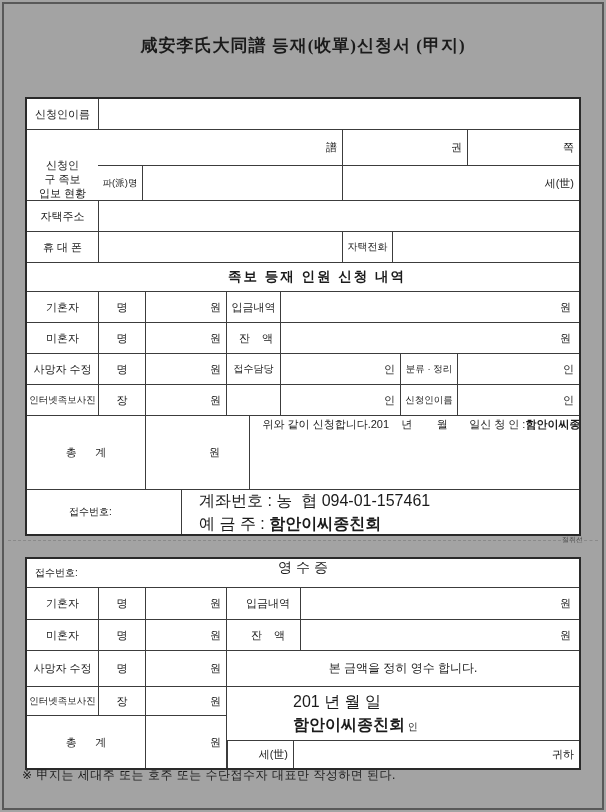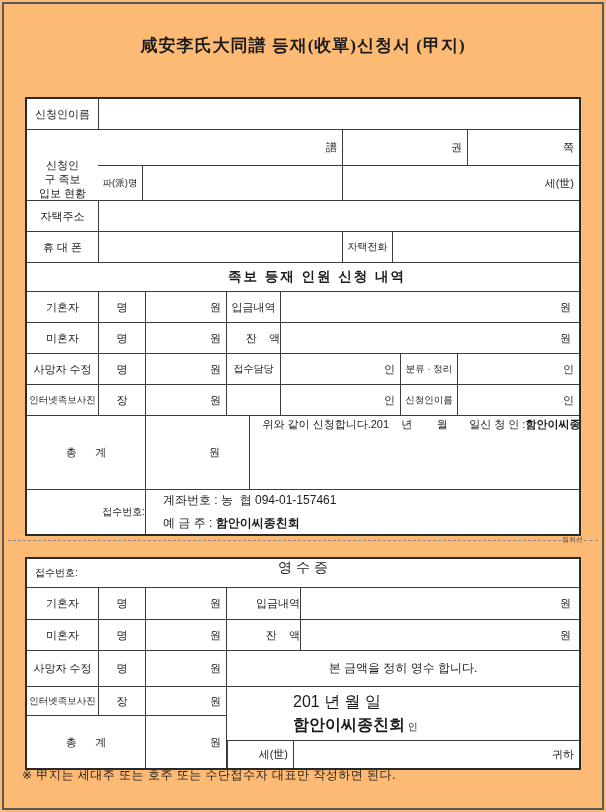--- a/index.html
+++ b/index.html
@@ -1,51 +1,51 @@
 <!DOCTYPE html>
 <html><head>
 <meta charset="utf-8">
 <style>
   html,body{margin:0;padding:0;background:#fff;}
-  .page{position:relative;width:606px;height:812px;background:#fdba74;overflow:hidden;
+  .page{position:relative;width:606px;height:812px;background:#a3a3a3;overflow:hidden;
         font-family:"Liberation Sans","DejaVu Sans",sans-serif;color:#1b1b1b;}
   .page-border{position:absolute;inset:2px;border:2px solid #595959;pointer-events:none;}
   .doc-title{position:absolute;top:34px;left:0;right:0;text-align:center;
              font-family:"Liberation Serif","DejaVu Serif",serif;
              font-size:17px;font-weight:bold;letter-spacing:1px;}
   .form{position:absolute;left:25px;width:552px;border:2px solid #2a2a2a;background:#fff;}
   .app-form{top:97px;}
   .receipt-form{top:557px;}
   .f-row{display:flex;border-top:1px solid #3c3c3c;align-items:stretch;}
   .f-row.first{border-top:none;}
   .c{border-left:1px solid #3c3c3c;box-sizing:border-box;display:flex;align-items:center;
      font-size:11px;overflow:hidden;}
   .c.nf{border-left:none;}
   .c span{white-space:pre;}
   .lab{justify-content:center;text-align:center;}
-  .lstart{justify-content:flex-end;padding-left:9px;}
+  .lstart{justify-content:center;padding-left:9px;}
   .r{justify-content:flex-end;padding-right:5px;}
   .grow{flex:1;min-width:0;}
   .colc{flex-direction:column;justify-content:flex-end;line-height:14px;}
   .subcol{display:flex;flex-direction:column;box-sizing:border-box;}
   .subrow{display:flex;align-items:stretch;}
   .bt{border-top:1px solid #3c3c3c;}
   .bl{border-left:1px solid #3c3c3c;}
   .sec-title{justify-content:center;font-weight:bold;font-size:13.5px;letter-spacing:2px;padding-left:28px;}
   .small{font-size:10px;}
   .tiny{font-size:9.5px;}
   .b{font-weight:bold;}
   .w44{width:44px}.w47{width:47px}.w50{width:50px}.w54{width:54px}.w57{width:57px}
   .w66{width:66px}.w71{width:71px}.w74{width:74px}.w80{width:80px}.w81{width:81px}
   .w112{width:112px}.w118{width:118px}.w120{width:120px}.w125{width:125px}
   .w156{width:156px}.w199{width:199px}.w200{width:200px}.w244{width:244px}
   .apply-box{flex-direction:row;align-items:flex-start;justify-content:center;
              padding-left:61px;line-height:17.5px;margin-left:24px;}
   .acct-box{flex-direction:column;align-items:flex-start;justify-content:center;
-            padding-left:17px;line-height:23px;font-size:12px;}
+            padding-left:17px;line-height:23px;font-size:16px;margin-left:36px;}
   .rtitle{position:relative;justify-content:center;}
   .rtitle .rno{position:absolute;left:8px;top:50%;transform:translateY(-50%);font-size:10px;}
   .rtitle .rt{font-size:14px;}
   .sig-box{display:flex;flex-direction:column;justify-content:center;align-items:flex-start;
            padding-left:66px;line-height:23px;box-sizing:border-box;}
   .cutline{position:absolute;top:536px;left:8px;right:8px;display:flex;align-items:center;}
   .dash{border-top:1px dashed #8a8a8a;height:0;}
   .dash.grow{flex:1;}
   .dash.tail{width:14px;}
   .cut-label{font-size:7px;color:#4f4f4f;padding:0 1px;line-height:8px;}

